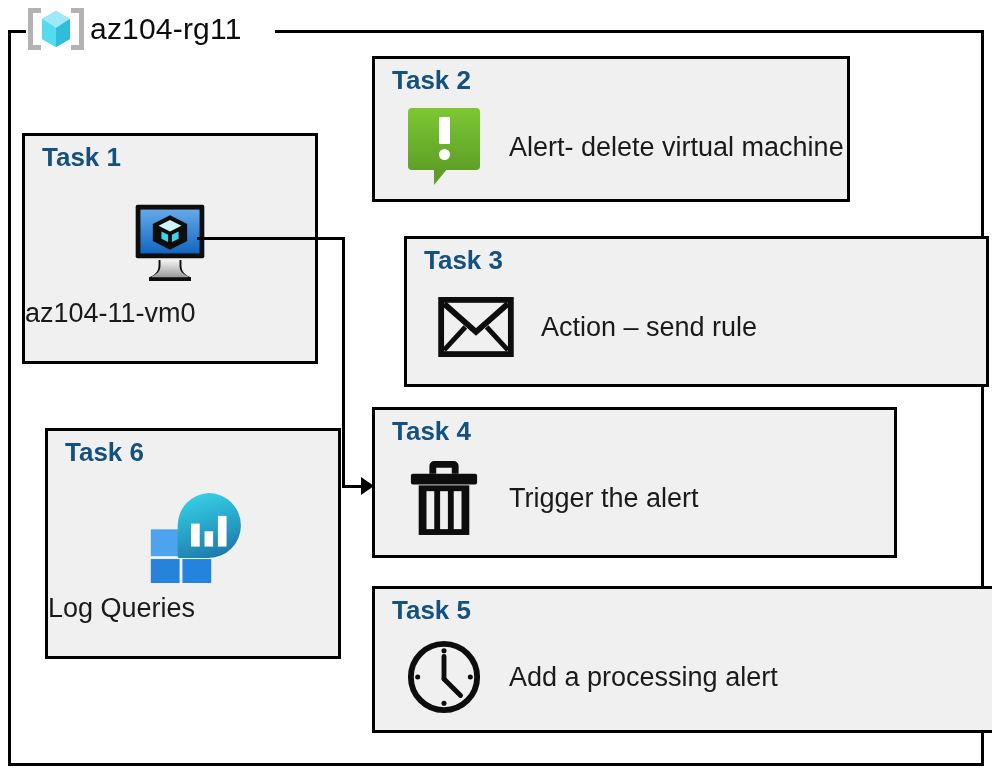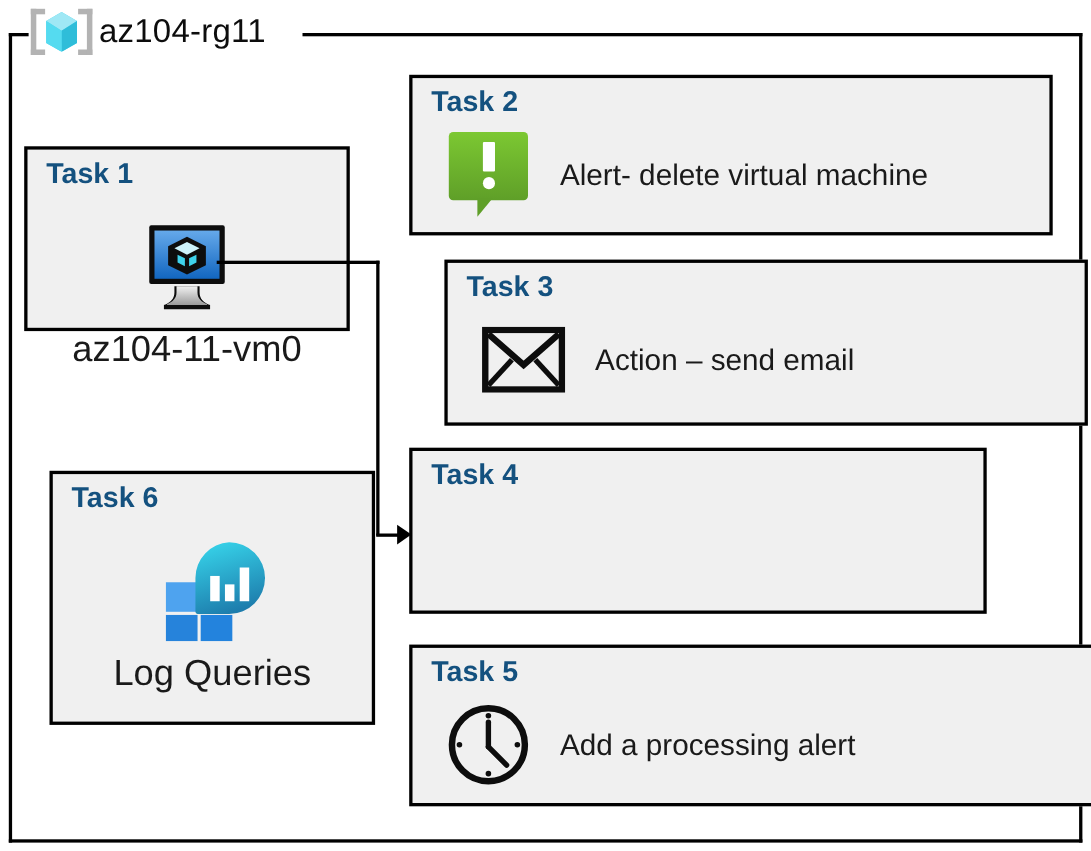--- a/index.html
+++ b/index.html
@@ -125,22 +125,21 @@
     height: 96px;
     display: flex;
     align-items: center;
     justify-content: center;
   }
   .card-left .caption {
     position: absolute;
     left: 0;
     right: 0;
     top: 162px;
-    text-align: center;
-    font-size: 33px;
+    font-size: 27px;
     color: #1a1a1a;
     white-space: nowrap;
   }
 
   
   .card-right .row {
     position: absolute;
     left: 30px;
     top: 46px;
     right: 10px;
@@ -153,23 +152,23 @@
   .card-right .row .icon-box {
     width: 78px;
     height: 78px;
     flex: 0 0 auto;
     display: flex;
     align-items: center;
     justify-content: center;
   }
 
   
-  #card-task1 { left: 22px;  top: 133px; width: 296px; height: 168px; }
+  #card-task1 { left: 22px;  top: 133px; width: 296px; height: 231px; }
   #card-task6 { left: 22px;  top: 428px; width: 296px; height: 231px; margin-left: 23px; }
-  #card-task2 { left: 372px; top: 56px;  width: 585px; height: 146px; margin-top: 12px; }
+  #card-task2 { left: 372px; top: 56px;  width: 478px; height: 146px; }
   #card-task3 { left: 372px; top: 236px; width: 585px; height: 151px; margin-left: 32px; }
   #card-task4 { left: 372px; top: 407px; width: 525px; height: 151px; }
   #card-task5 { left: 372px; top: 586px; width: 646px; height: 147px; }
 
   
   .conn {
     position: absolute;
     background: #000000;
   }
   #conn-h1 { left: 197px; top: 237px; width: 148px; height: 3px; }
@@ -328,26 +327,42 @@
     <div class="task-label">Task 3</div>
     <div class="row">
       <span class="icon-box">
         <svg viewBox="0 0 78 62" width="76" height="60" aria-hidden="true">
           <rect x="3" y="3" width="72" height="56" fill="none" stroke="#0d0d0d" stroke-width="6"></rect>
           <path d="M6 7 L39 36 L72 7" fill="none" stroke="#0d0d0d" stroke-width="6"></path>
           <path d="M6 55 L28 31" fill="none" stroke="#0d0d0d" stroke-width="5"></path>
           <path d="M72 55 L50 31" fill="none" stroke="#0d0d0d" stroke-width="5"></path>
         </svg>
       </span>
-      <span class="task-text">Action – send email</span>
+      <span class="task-text">Action – send rule</span>
     </div>
   </div>
 
   <div class="task-card card-right" id="card-task4">
     <div class="task-label">Task 4</div>
+    <div class="row">
+      <span class="icon-box">
+        <svg viewBox="0 0 74 82" width="72" height="80" aria-hidden="true">
+
+          <path d="M27 3 h20 a5 5 0 0 1 5 5 v8 h-7 v-6 h-16 v6 h-7 v-8 a5 5 0 0 1 5 -5 z" fill="#0d0d0d"></path>
+
+          <rect x="3" y="16" width="68" height="11" rx="2" fill="#0d0d0d"></rect>
+
+          <rect x="11" y="28" width="52" height="51" fill="#0d0d0d"></rect>
+          <rect x="19" y="34" width="8" height="39" fill="#f0f0f0"></rect>
+          <rect x="33" y="34" width="8" height="39" fill="#f0f0f0"></rect>
+          <rect x="47" y="34" width="8" height="39" fill="#f0f0f0"></rect>
+        </svg>
+      </span>
+      <span class="task-text">Trigger the alert</span>
+    </div>
   </div>
 
   <div class="task-card card-right" id="card-task5">
     <div class="task-label">Task 5</div>
     <div class="row">
       <span class="icon-box">
         <svg viewBox="0 0 80 80" width="78" height="78" aria-hidden="true">
           <circle cx="40" cy="40" r="34" fill="none" stroke="#0d0d0d" stroke-width="6"></circle>
           <circle cx="40" cy="13" r="2.6" fill="#0d0d0d"></circle>
           <circle cx="67" cy="40" r="2.6" fill="#0d0d0d"></circle>

